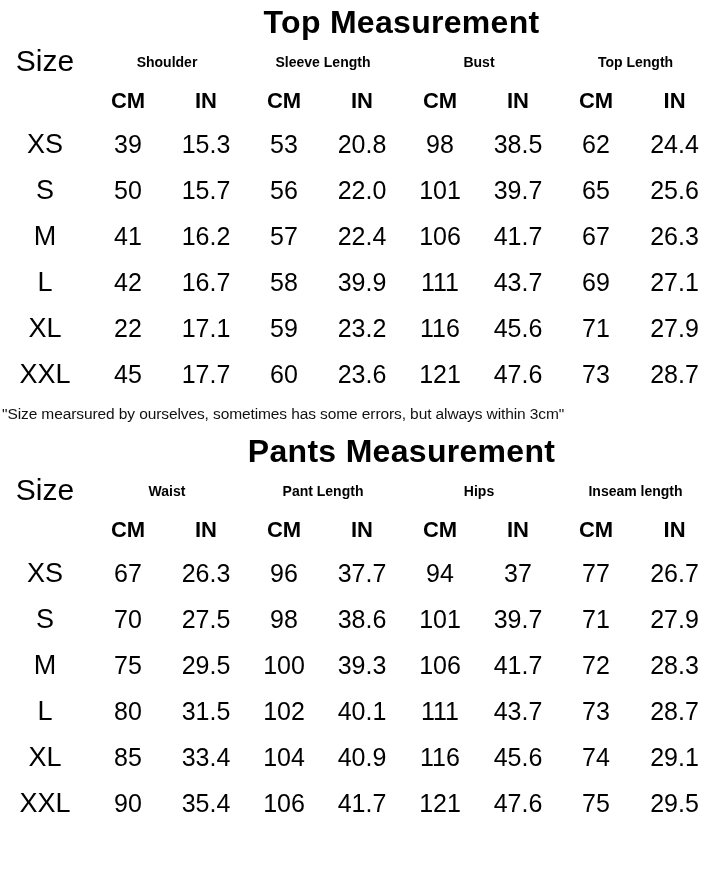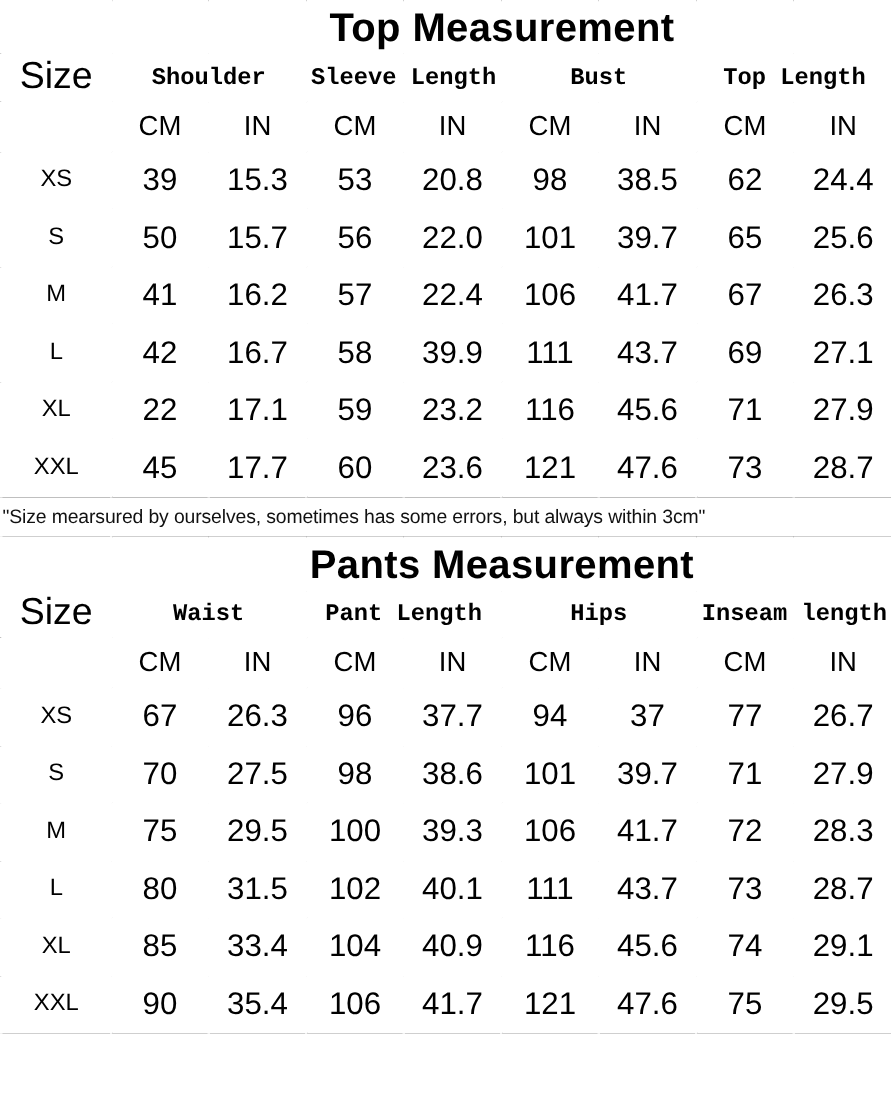--- a/index.html
+++ b/index.html
@@ -46,32 +46,31 @@
     font-size: 32px;
     font-weight: bold;
     height: 40px;
     letter-spacing: 0.3px;
   }
   td.size-cell {
     font-size: 30px;
     font-weight: normal;
   }
   td.group-cell {
-    font-size: 19px;
+    font-size: 14px;
     font-weight: bold;
     height: 36px;
-    font-family: Liberation Mono, monospace;
   }
   td.unit-cell {
     font-size: 22px;
-    font-weight: normal;
+    font-weight: bold;
     height: 38px;
   }
   td.row-label {
-    font-size: 19px;
+    font-size: 27px;
     height: 44px;
     background: #ffffff;
     color: #000000;
   }
   td.val {
     font-size: 25px;
     height: 44px;
     background: #ffffff;
     color: #000000;
   }

